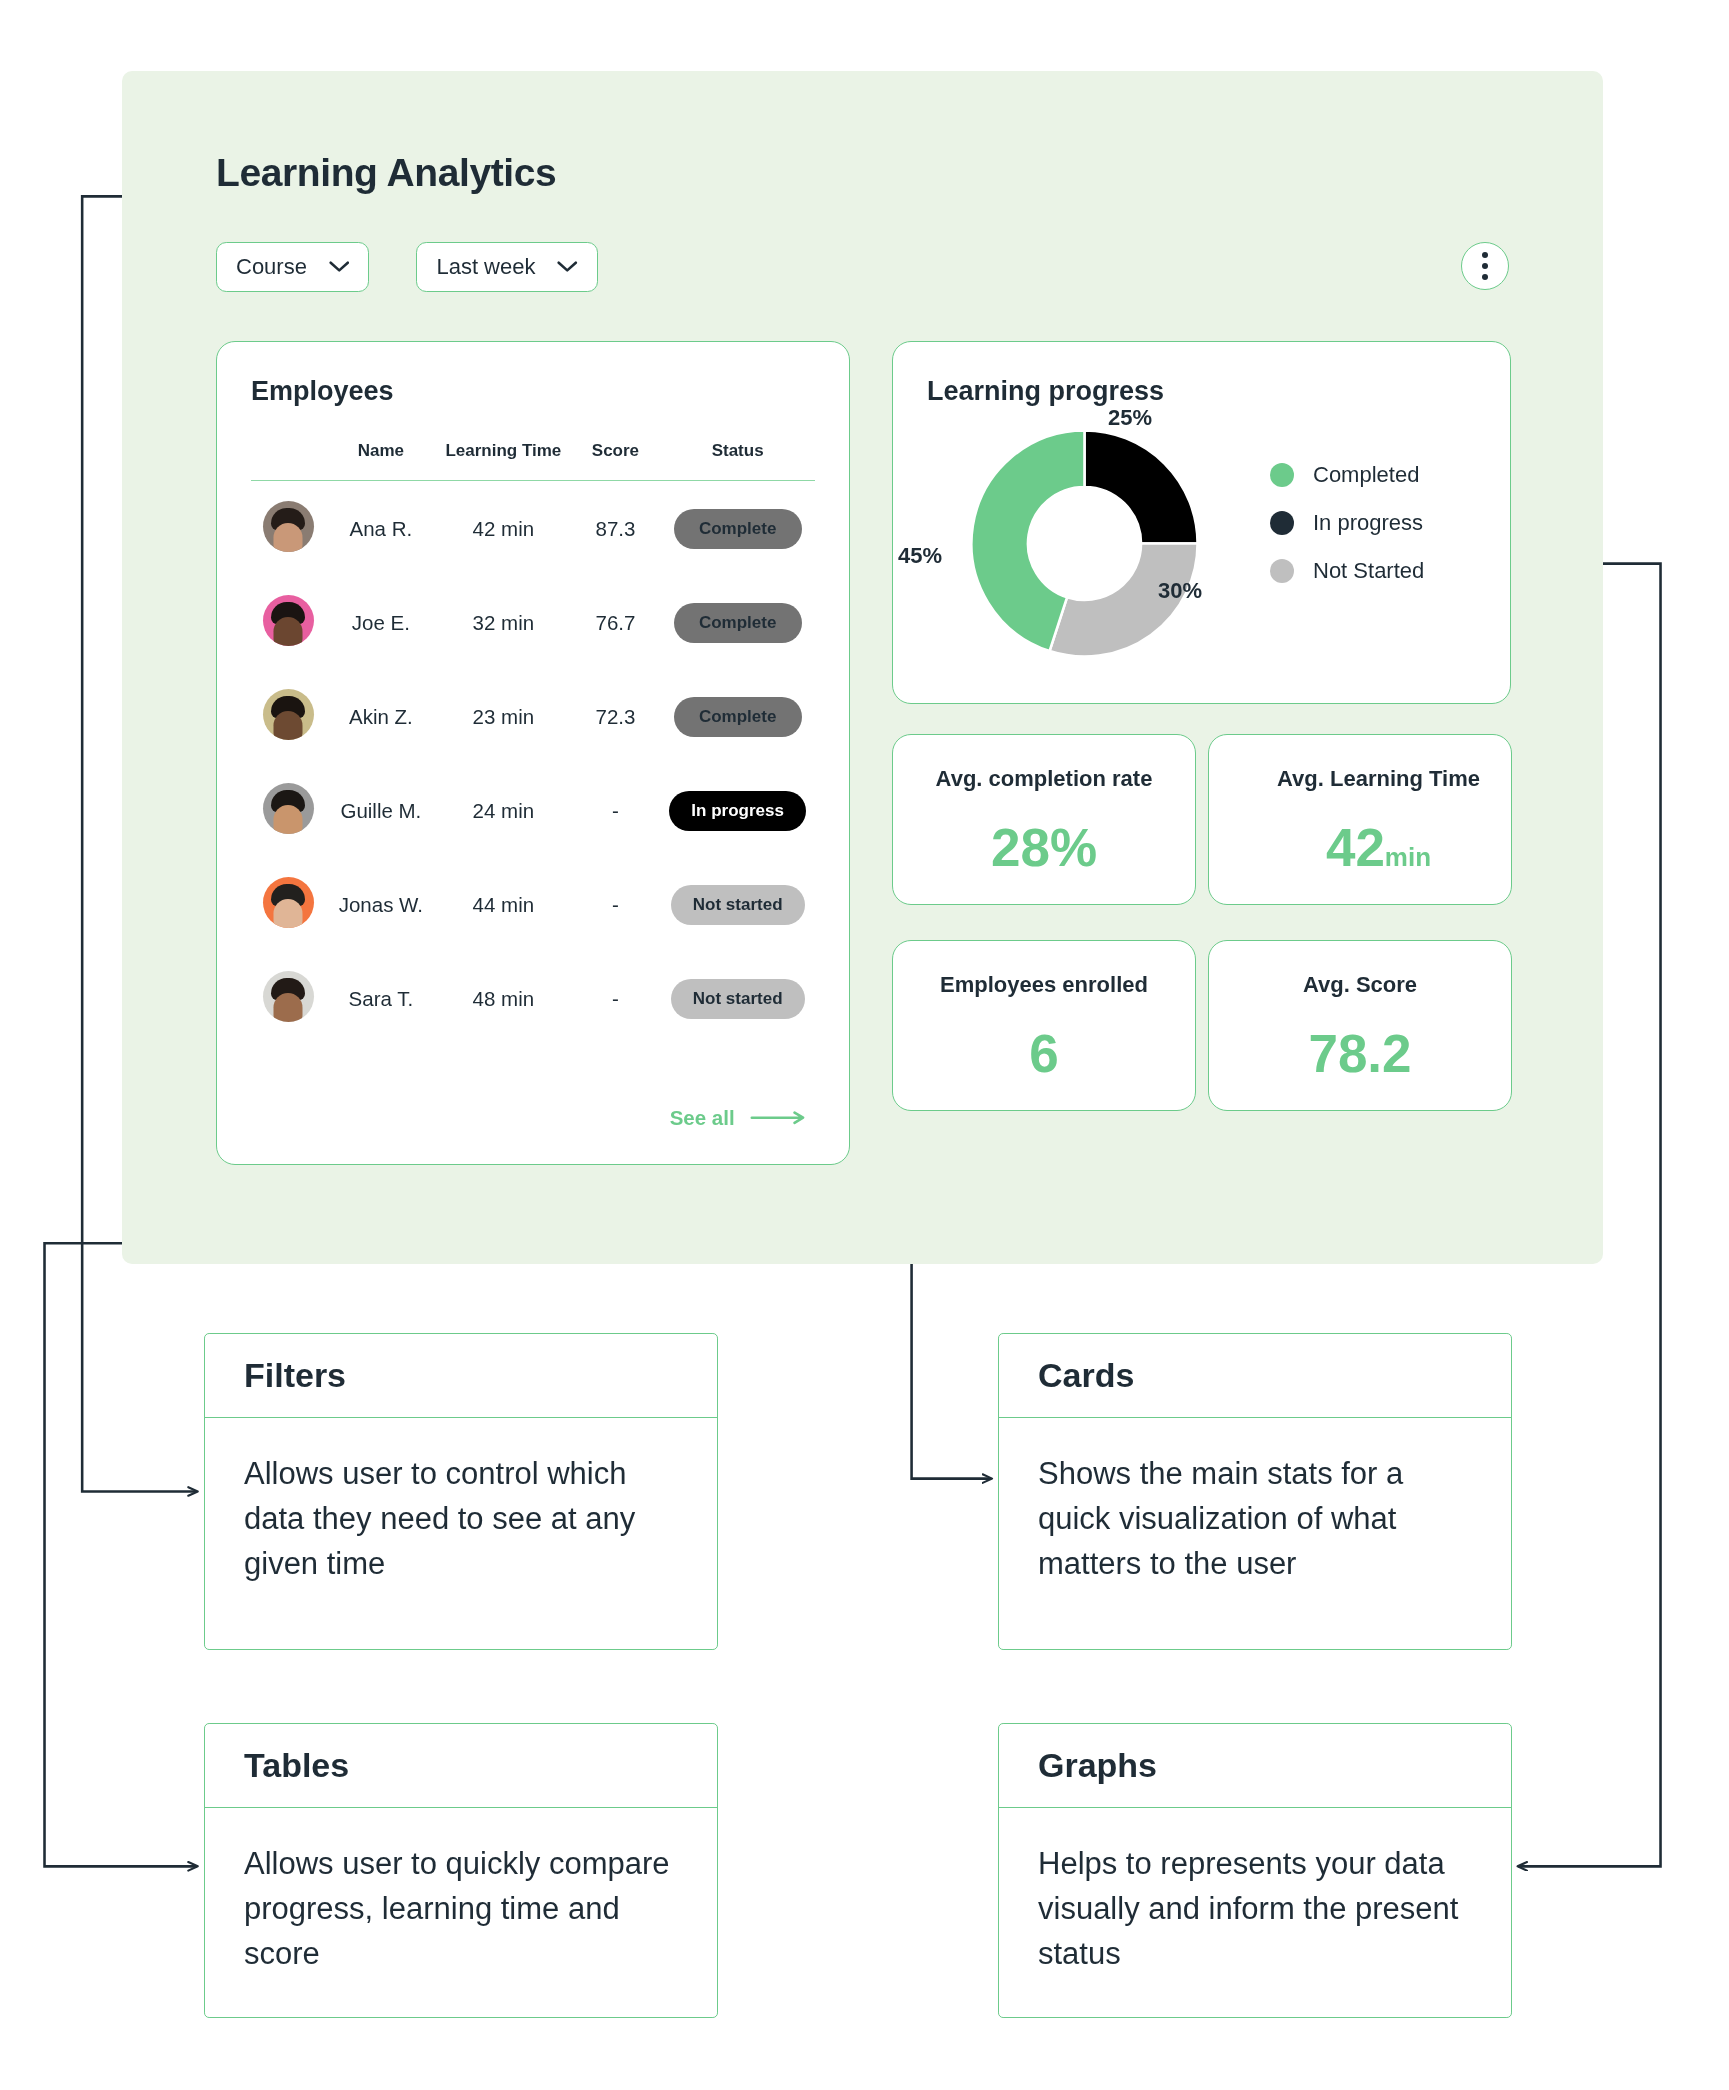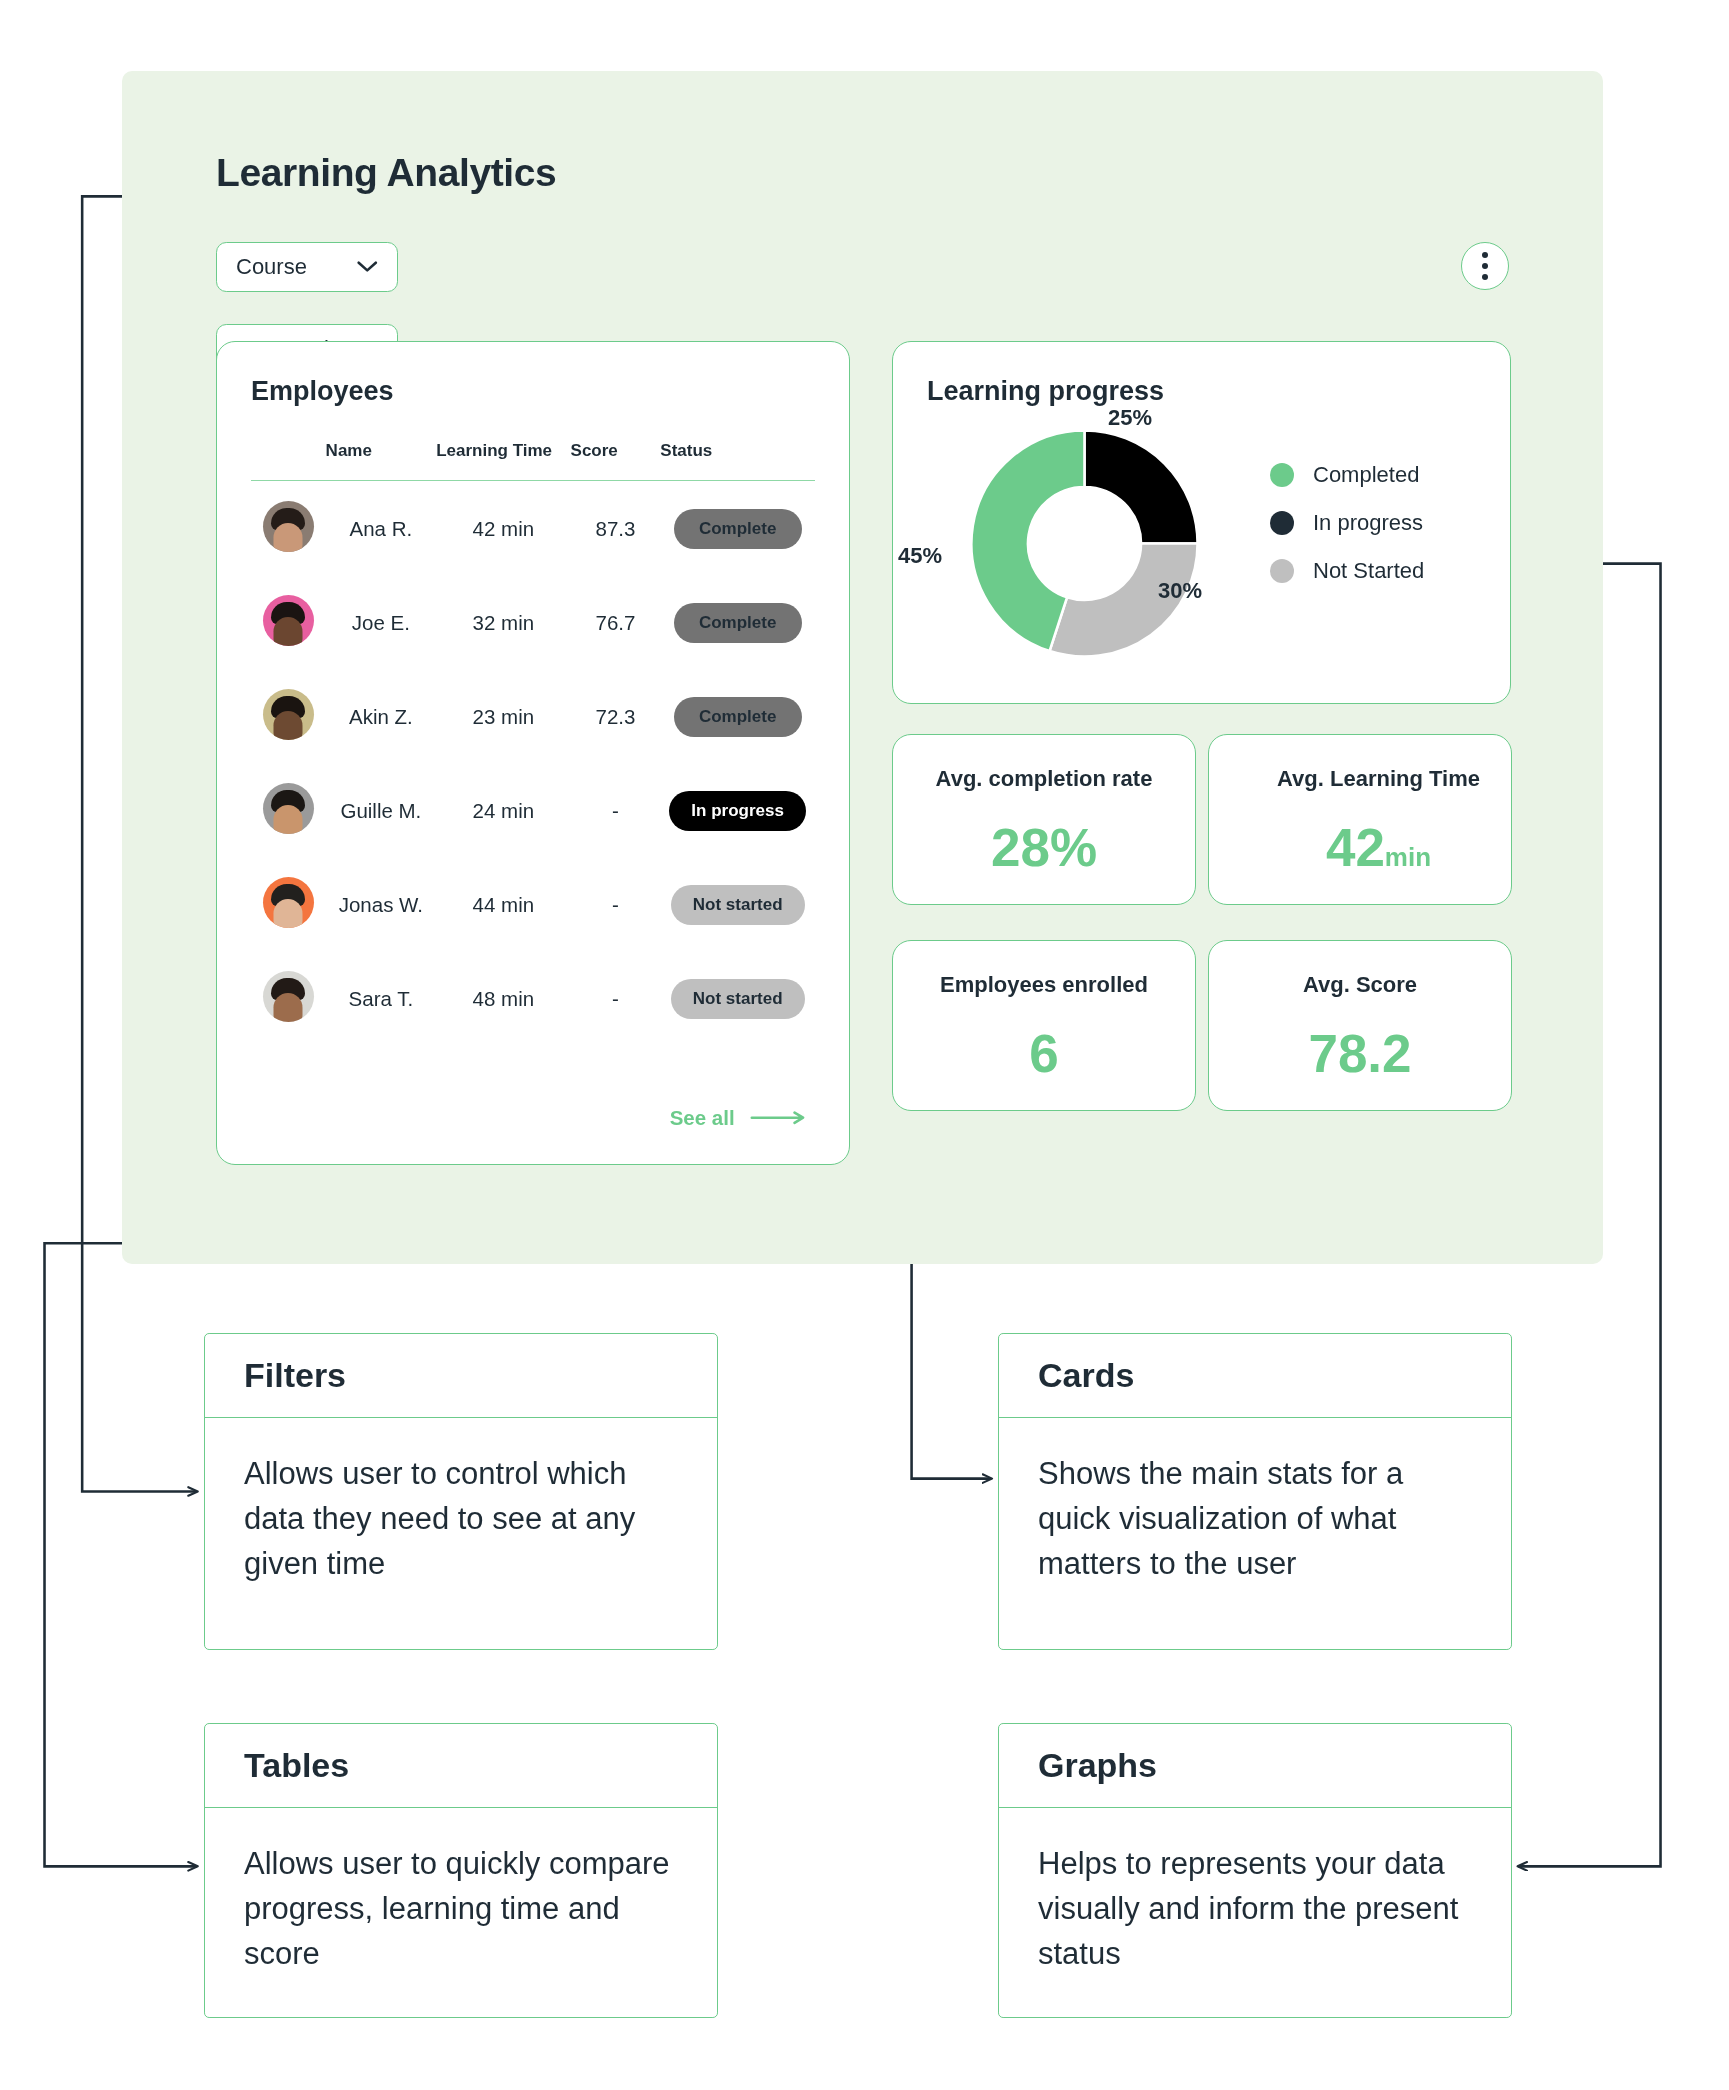--- a/index.html
+++ b/index.html
@@ -33,22 +33,21 @@
     color: #1f2c36;
     letter-spacing: -0.4px;
   }
 
   
   .filters {
     position: absolute;
     left: 94px;
     top: 171px;
     display: flex;
-    gap: 32px;
-    flex-direction: column;
+    gap: 47px;
   }
   .filter-chip {
     display: flex;
     align-items: center;
     justify-content: space-between;
     gap: 22px;
     background: #ffffff;
     border: 1.7px solid #6ccb8b;
     border-radius: 10.3px;
     padding: 0 19px;
@@ -102,21 +101,21 @@
     color: #1f2c36;
     margin-bottom: 34px;
   }
 
   table.emp-table { width: 100%; border-collapse: collapse; }
   table.emp-table th {
     font-size: 17px;
     font-weight: 700;
     color: #1f2c36;
     padding-bottom: 19px;
-    text-align: left;
+    text-align: center;
   }
   table.emp-table thead tr { border-bottom: 1.7px solid #8fd8a6; }
   table.emp-table th.col-av { width: 82px; }
   table.emp-table th.col-name { width: 128px; }
   table.emp-table th.col-time { width: 154px; }
   table.emp-table th.col-score { width: 103px; }
   table.emp-table th.col-status { width: 163px; }
 
   table.emp-table td {
     padding: 19px 0;

